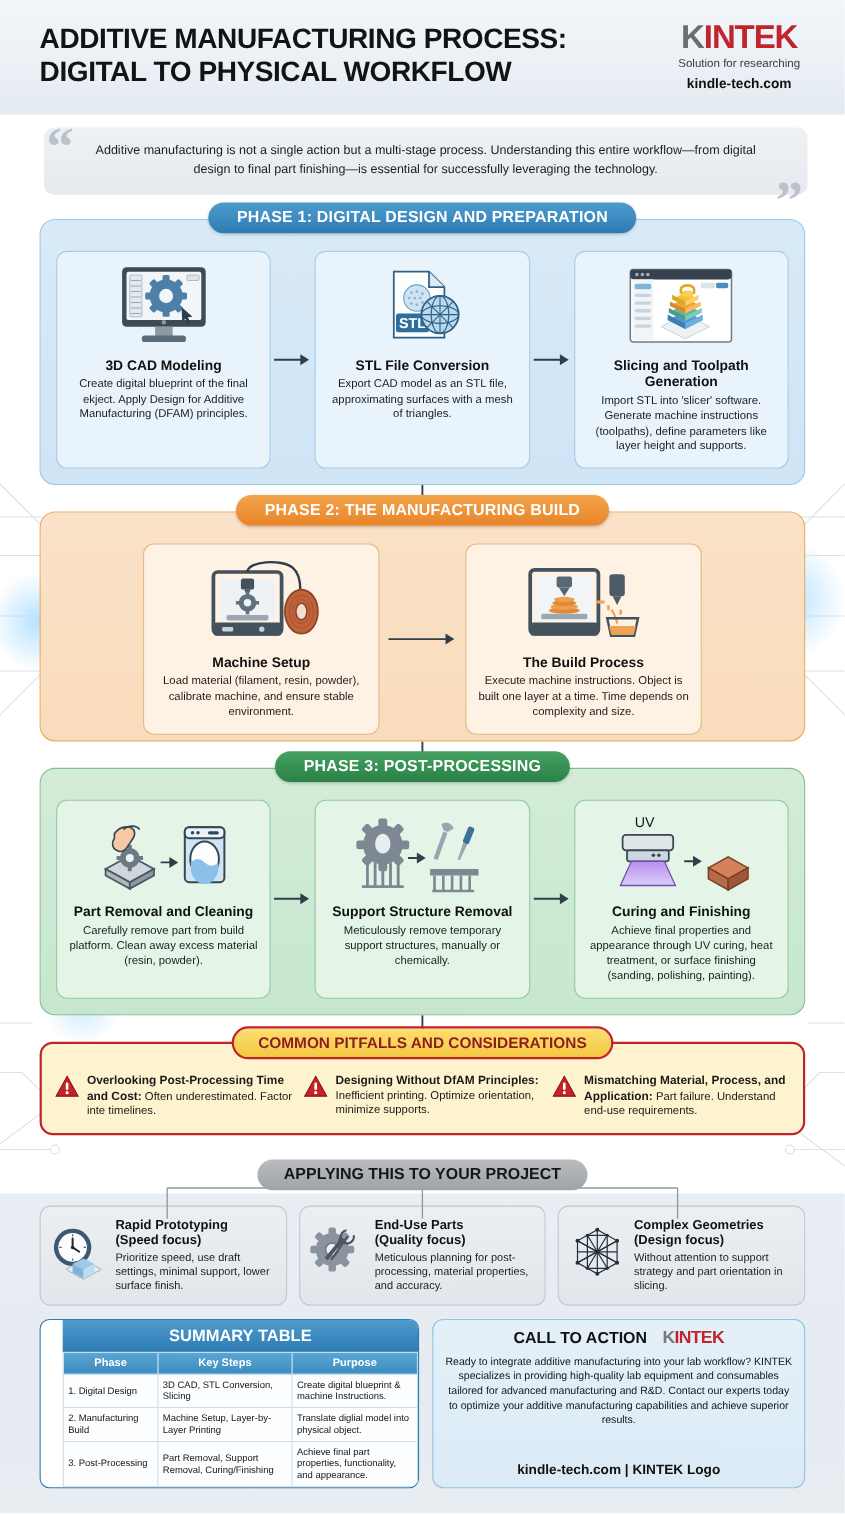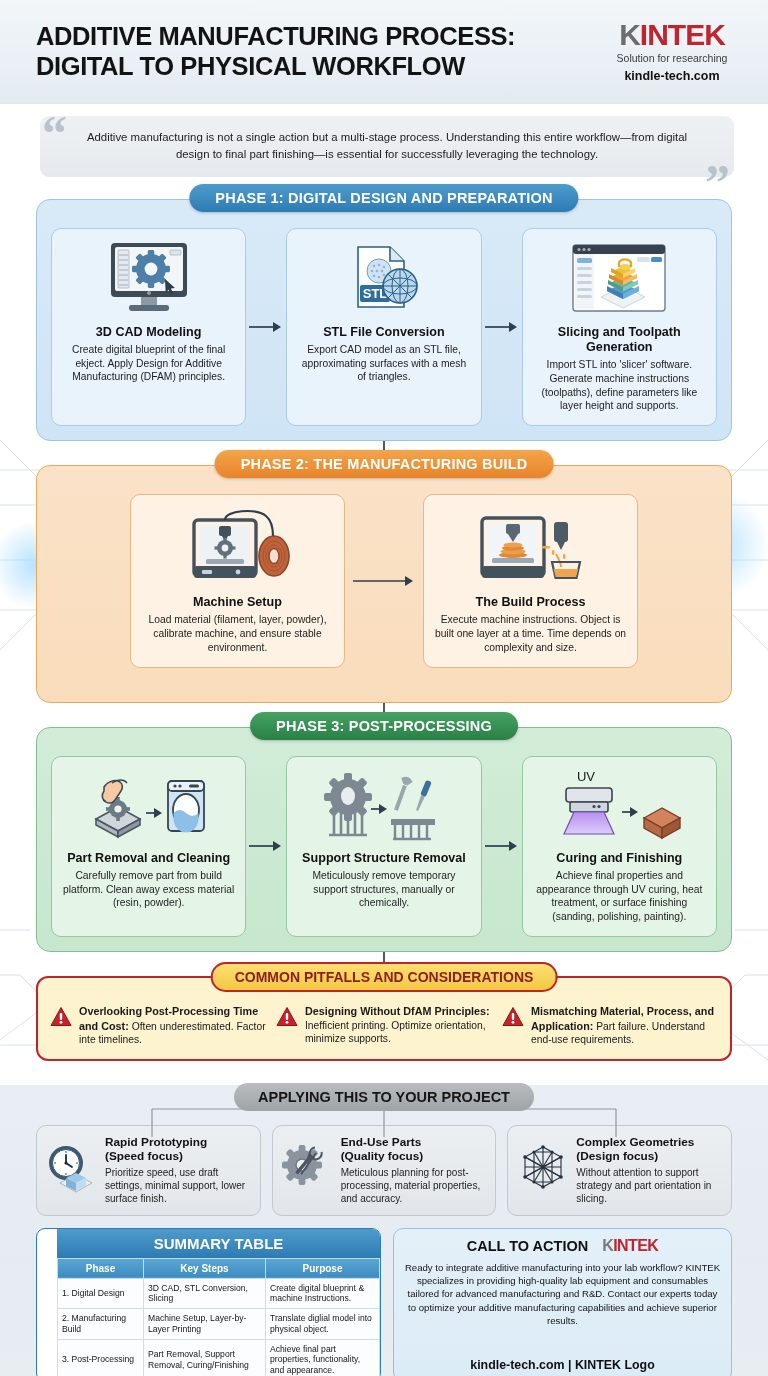--- a/index.html
+++ b/index.html
@@ -342,21 +342,21 @@
 
   <div class="arrow-v">
     <svg width="14" height="24" viewBox="0 0 14 24">
         <path d="M7 0v16" stroke="#2f3e4b" stroke-width="1.7"></path>
         <path d="M2 15h10l-5 8z" fill="#2f3e4b"></path>
       </svg>
   </div>
 
   <div class="phase p2">
     <div class="pill orange">PHASE 2: THE MANUFACTURING BUILD</div>
-    <div class="phase-outer" style="padding-bottom:34px;">
+    <div class="phase-outer" style="padding-bottom:5px;">
       <div class="row">
 
         <div class="card">
           <div class="card-icon" style="height:86px;">
             <svg width="120" height="84" viewBox="0 0 120 84">
               <rect x="16" y="14" width="62" height="56" rx="4" fill="none" stroke="#44525e" stroke-width="3.4"></rect>
               <rect x="22" y="20" width="50" height="38" fill="#eef2f5"></rect>
               <rect x="16" y="60" width="62" height="12" rx="3" fill="#44525e"></rect>
               <rect x="24" y="64" width="10" height="4" rx="1" fill="#c9d3db"></rect>
               <circle cx="60" cy="66" r="2.4" fill="#c9d3db"></circle>
@@ -376,21 +376,21 @@
               <path d="M47 14 C47 4, 78 2, 88 10 C94 15, 95 22, 95 30" fill="none" stroke="#2f3e4b" stroke-width="2.2"></path>
               <ellipse cx="96" cy="50" rx="15" ry="20" fill="#c0623a" stroke="#8c4526" stroke-width="1.6"></ellipse>
               <ellipse cx="96" cy="50" rx="5" ry="7.5" fill="#f3ded1" stroke="#8c4526" stroke-width="1.4"></ellipse>
               <g stroke="#8c4526" stroke-width=".8" opacity=".6" fill="none">
                 <ellipse cx="96" cy="50" rx="11" ry="15"></ellipse>
                   <ellipse cx="96" cy="50" rx="8" ry="11"></ellipse>
               </g>
             </svg>
           </div>
           <div class="card-title">Machine Setup</div>
-          <div class="card-body">Load material (filament, layer, powder), calibrate machine, and ensure stable environment.</div>
+          <div class="card-body">Load material (filament, resin, powder), calibrate machine, and ensure stable environment.</div>
         </div>
 
         <div class="arrow-h" style="flex:0 0 78px;width:78px;">
           <svg width="62" height="14" viewBox="0 0 62 14">
               <path d="M0 7h53" stroke="#2f3e4b" stroke-width="1.7"></path>
               <path d="M52 2l8 5-8 5z" fill="#2f3e4b"></path>
             </svg>
         </div>
 
         <div class="card">

